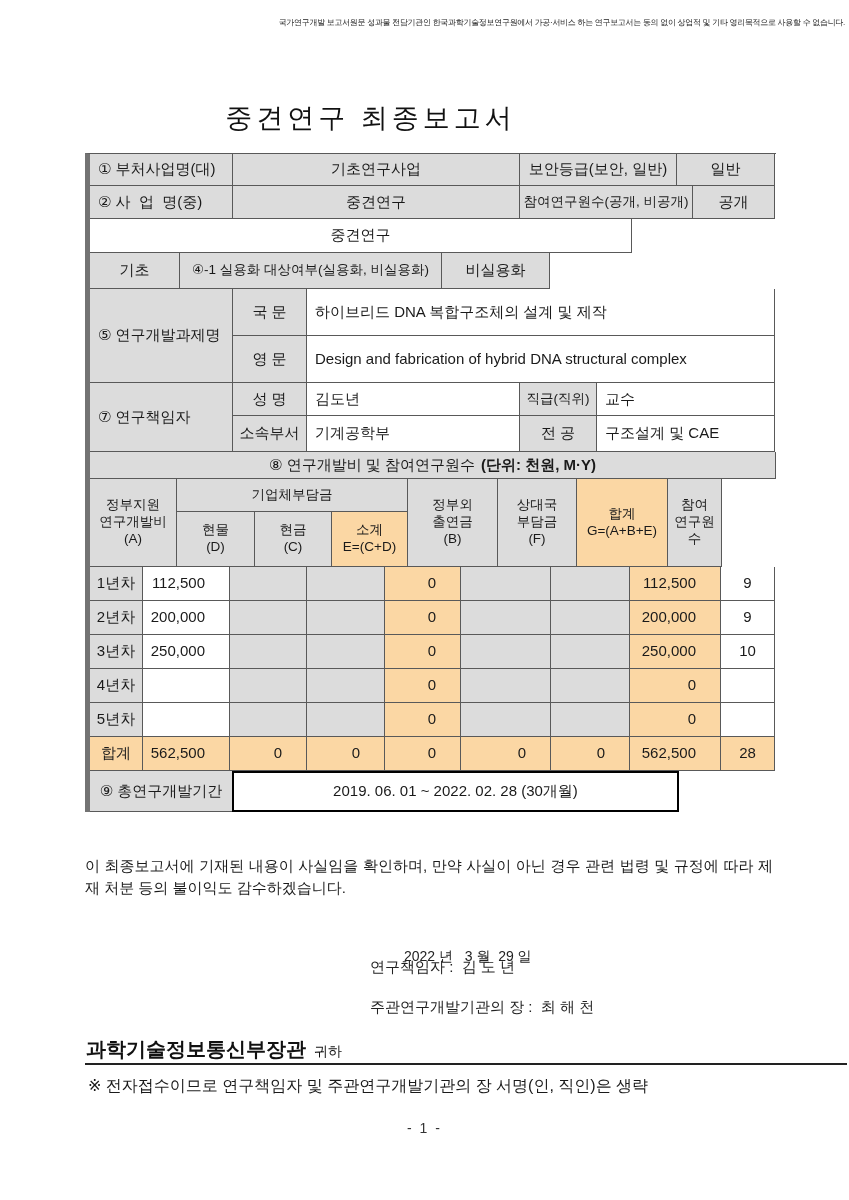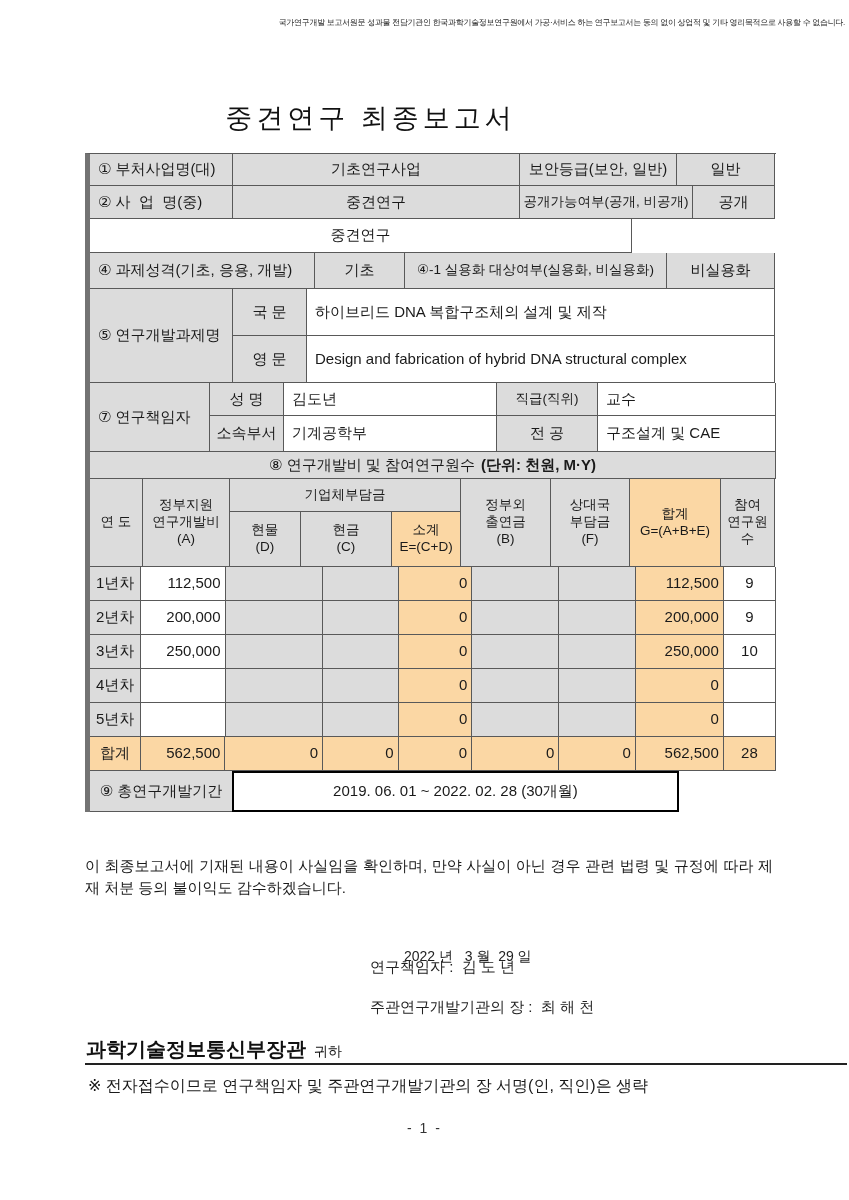--- a/index.html
+++ b/index.html
@@ -18,28 +18,28 @@
   .sheet{position:absolute;left:85px;top:153px;width:686px;border-top:1px solid #595959;border-left:5px solid #737373;}
   .trow{display:flex;}
   .cell{
     box-sizing:border-box;border-right:1px solid #595959;border-bottom:1px solid #595959;
     display:flex;align-items:center;justify-content:center;font-size:15px;color:#1a1a1a;
     white-space:pre-wrap;line-height:1.25;text-align:center;
   }
   .gray{background:#dcdcdc;text-align:center;}
   .orange{background:#fbd7a4;}
   .left{justify-content:flex-start;text-align:left;padding-left:8px;}
-  .right{justify-content:flex-end;text-align:right;padding-right:4px;}
+  .right{justify-content:flex-end;text-align:right;padding-right:24px;}
   .fs14{font-size:13.5px;}
   .hdr{font-size:13.5px;white-space:pre-line;}
   
   .h32{height:32px}.h33{height:33px}.h34{height:34px}.h36{height:36px}.h47{height:47px}
   .h27{height:27px}.h55{height:55px}.h88{height:88px}.h41{height:41px}
   
-  .w53{width:53px}.w74{width:74px}.w76{width:76px}.w77{width:101px}.w78{width:78px}
+  .w53{width:53px}.w74{width:74px}.w76{width:76px}.w77{width:77px}.w78{width:78px}
   .w79{width:79px}.w82{width:82px}.w87{width:87px}.w90{width:90px}.w91{width:91px}
   .w98{width:98px}.w108{width:108px}.w143{width:143px}.w157{width:157px}.w173{width:173px}
   .w178{width:178px}.w213{width:213px}.w225{width:225px}.w231{width:231px}.w262{width:262px}
   .w287{width:287px}.w468{width:468px}.w542{width:542px}.w54{width:54px}
   .band-unit{font-weight:bold;margin-left:6px;}
   .group-col{display:flex;flex-direction:column;}
   .period-value{
     box-sizing:border-box;border:2px solid #000;margin-left:-1px;background:#fff;
     display:flex;align-items:center;justify-content:center;font-size:15px;z-index:2;position:relative;
   }
@@ -70,30 +70,29 @@
     <div class="trow">
       <div class="cell gray left h32 w143">① 부처사업명(대)</div>
       <div class="cell gray h32 w287">기초연구사업</div>
       <div class="cell gray h32 w157">보안등급(보안, 일반)</div>
       <div class="cell gray h32 w98">일반</div>
     </div>
 
     <div class="trow">
       <div class="cell gray left h33 w143">② 사  업  명(중)</div>
       <div class="cell gray h33 w287">중견연구</div>
-      <div class="cell gray fs14 h33 w173">공개가능여부(공개, 비공개)</div>
+      <div class="cell gray fs14 h33 w173">참여연구원수(공개, 비공개)</div>
       <div class="cell gray h33 w82">공개</div>
     </div>
 
     <div class="trow">
       <div class="cell h34 w542">중견연구</div>
     </div>
 
     <div class="trow">
-      <div class="cell gray left h36 w225">④ 과제성격(기초, 응용, 개발)</div>
       <div class="cell gray h36 w90">기초</div>
       <div class="cell gray fs14 h36 w262">④-1 실용화 대상여부(실용화, 비실용화)</div>
       <div class="cell gray h36 w108">비실용화</div>
     </div>
 
     <div class="trow">
       <div class="cell gray left w143" style="height:94px">⑤ 연구개발과제명</div>
       <div class="group-col">
         <div class="trow">
           <div class="cell gray h47 w74">국 문</div>
@@ -126,21 +125,20 @@
     </div>
 
     <div class="trow">
       <div class="cell gray h27" style="width:686px">
         <span>⑧ 연구개발비 및 참여연구원수</span>
         <span class="band-unit">(단위: 천원, M·Y)</span>
       </div>
     </div>
 
     <div class="trow">
-      <div class="cell gray hdr h88 w53">연 도</div>
       <div class="cell gray hdr h88 w87">정부지원
 연구개발비
 (A)</div>
       <div class="group-col w231">
         <div class="cell gray hdr h33" style="width:231px">기업체부담금</div>
         <div class="trow">
           <div class="cell gray hdr h55 w78">현물
 (D)</div>
           <div class="cell gray hdr h55 w77">현금
 (C)</div>

